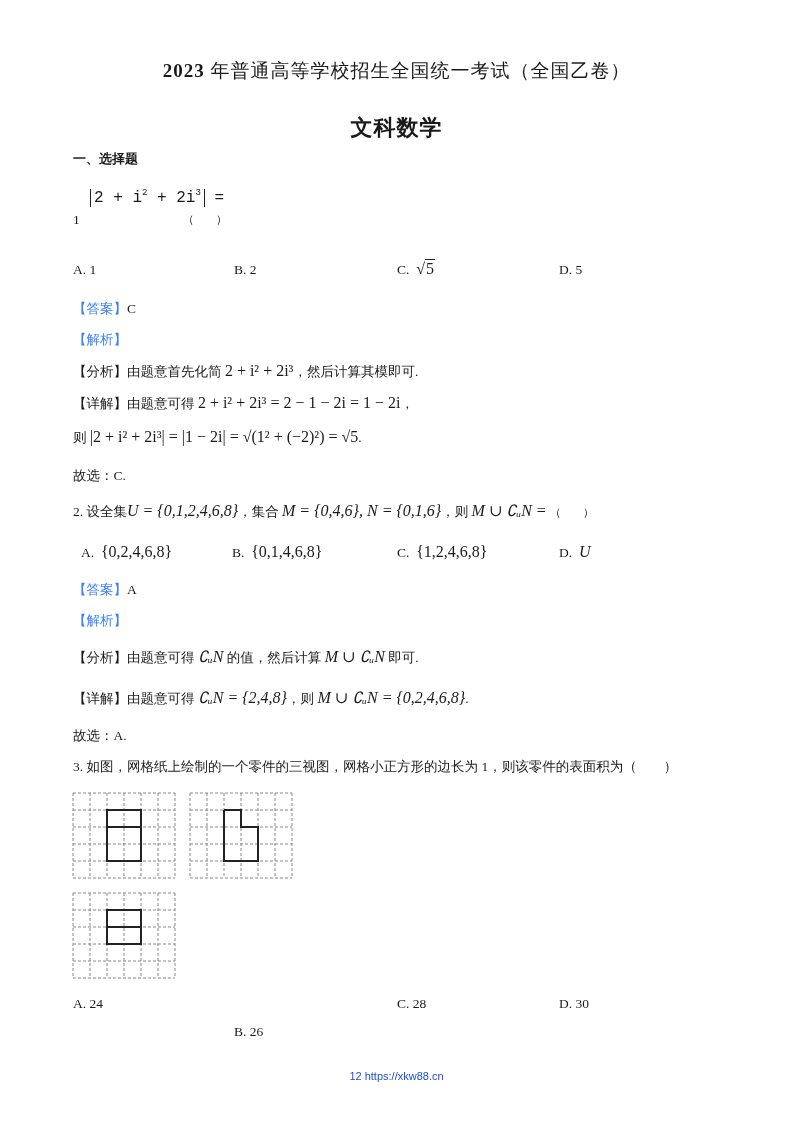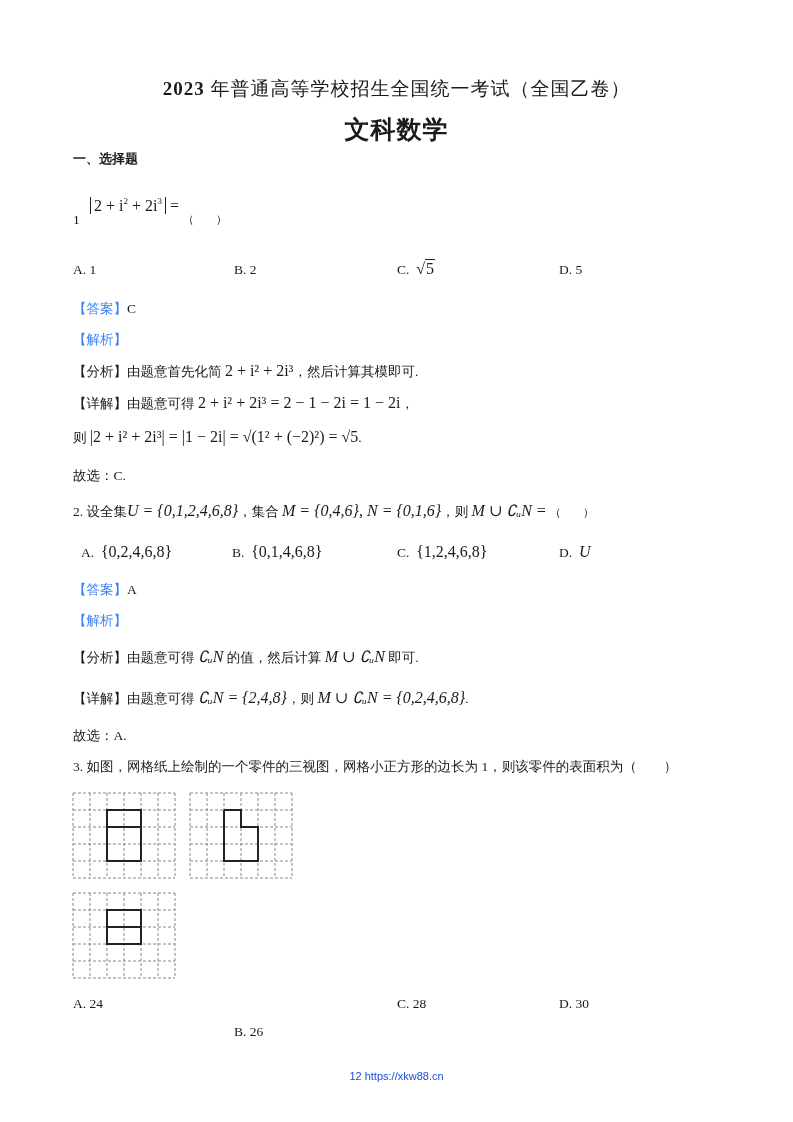--- a/index.html
+++ b/index.html
@@ -1,21 +1,21 @@
 <!DOCTYPE html>
 <html><head>
 <meta charset="utf-8">
 <style>
   html, body { margin: 0; padding: 0; background: #ffffff; }
   body { width: 793px; height: 1122px; position: relative; overflow: hidden;
          font-family: "Liberation Serif", "DejaVu Serif", serif; color: #1a1a1a; }
   .abs { position: absolute; white-space: nowrap; }
-  .title { top: 76px; left: 0; width: 793px; text-align: center; font-size: 19px; letter-spacing: 1px; }
+  .title { top: 58px; left: 0; width: 793px; text-align: center; font-size: 19px; letter-spacing: 1px; }
   .title b { font-weight: bold; }
-  .subtitle { top: 113px; left: 0; width: 793px; text-align: center; font-size: 25px; font-weight: bold; letter-spacing: 1px; }
+  .subtitle { top: 113px; left: 0; width: 793px; text-align: center; font-size: 22px; font-weight: bold; letter-spacing: 1px; }
   .section { top: 150px; left: 73px; font-size: 13px; font-weight: bold; }
   .txt { font-size: 13.5px; }
   .math { font-family: "Liberation Serif", "DejaVu Serif", serif; font-size: 16px; }
   .it { font-style: italic; margin-top: 20px; }
   .tag-blue { color: #3b82f6; }
   .abs-bar { border-left: 1.4px solid #222; border-right: 1.4px solid #222; padding: 0 3px; }
   sup { font-size: 9px; vertical-align: 7px; }
   .sqrt { display: inline-block; }
   .sqrt .rad { border-top: 1.2px solid #222; padding: 0 1px; }
   .opt { font-size: 13.5px; }
@@ -27,21 +27,21 @@
 <body>
 
 <div class="abs title">
   <b>2023</b>
   <span>年普通高等学校招生全国统一考试（全国乙卷）</span>
 </div>
 <div class="abs subtitle">文科数学</div>
 <div class="abs section">一、选择题</div>
 
 <div class="abs txt" style="top:212px; left:73px;">1</div>
-<div class="abs math" style="top:196px; left:90px;">
+<div class="abs math" style="top:188px; left:90px;font-family:Liberation Mono, monospace;">
   <span class="abs-bar"><span>2 + i</span><sup>2</sup><span> + 2i</span><sup>3</sup></span><span> =</span>
 </div>
 <div class="abs txt" style="top:212px; left:183px; font-size:11px;">（　　）</div>
 
 <div class="abs opt" style="top:262px; left:73px;"><span>A.</span> <span>1</span></div>
 <div class="abs opt" style="top:262px; left:234px;"><span>B.</span> <span>2</span></div>
 <div class="abs opt" style="top:260px; left:397px;"><span>C.</span>&nbsp; <span class="sqrt math">√<span class="rad">5</span></span></div>
 <div class="abs opt" style="top:262px; left:559px;"><span>D.</span> <span>5</span></div>
 
 <div class="abs txt" style="top:300px; left:73px;"><span class="tag-blue">【答案】</span><span>C</span></div>

